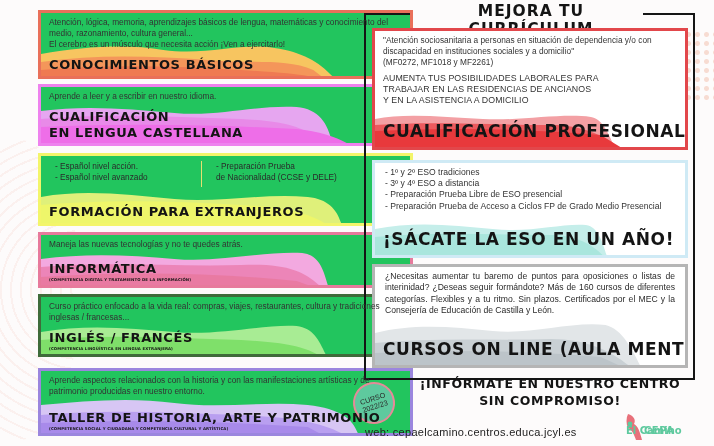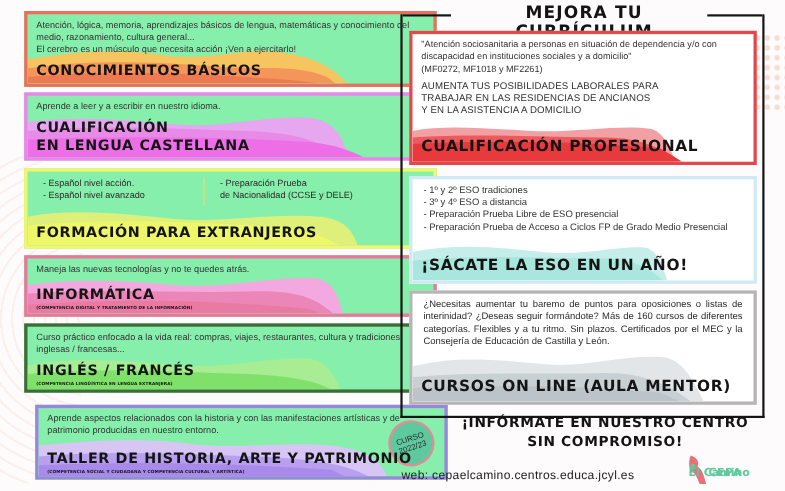--- a/index.html
+++ b/index.html
@@ -12,21 +12,21 @@
     background: repeating-radial-gradient(circle at 100% 50%, rgba(244,200,190,0.0) 0 8px, rgba(244,200,190,0.35) 8px 10px);
     opacity: .6;
   }
   .deco-right {
     position: absolute; right: 0; top: 30px; width: 30px; height: 70px;
     background: radial-gradient(circle, #f6d4c8 2px, transparent 3px) 0 0/9px 9px;
     opacity: .8;
   }
 
   .lbox {
-    position: absolute; left: 22px; width: 375px; background: #86efac;
+    position: absolute; left: 38px; width: 375px; background: #22c55e;
     border: 3px solid; overflow: hidden;
   }
   .lbox .desc {
     position: relative; z-index: 2;
     font-size: 8.3px; line-height: 11px; color: #333;
     padding: 4px 8px 0 8px;
   }
   .lbox .wave {
     position: absolute; left: 0; right: 0; bottom: 0; z-index: 1;
   }
@@ -63,21 +63,21 @@
   .rbox {
     position: absolute; left: 372px; width: 316px; background: #fff;
     border: 3px solid; overflow: hidden;
   }
   .rbox .desc { position: relative; z-index: 2; font-size: 8.3px; line-height: 11px; padding: 4px 8px 0 8px; color: #333; }
   .rbox .center { text-align: left; font-size: 8.8px; line-height: 11px; margin-top: 5px; color: #333; letter-spacing: 0.1px; }
   .rbox .wave { position: absolute; left: 0; right: 0; bottom: 0; z-index: 1; }
   .rbox .wave svg { display: block; width: 100%; height: 100%; }
   .rbox .title {
     position: absolute; left: 8px; z-index: 3;
-    font-family: "DejaVu Sans", sans-serif; font-weight: bold; font-size: 14px;
+    font-family: "DejaVu Sans", sans-serif; font-weight: bold; font-size: 17px;
     letter-spacing: 0.6px; color: #141414; white-space: nowrap;
   }
   .rbox .list { position: relative; z-index: 2; font-size: 8.6px; line-height: 11.2px; padding: 4px 8px 0 10px; color: #333; }
   .rbox .just { text-align: justify; font-size: 8.6px; line-height: 11.3px; padding: 4px 10px 0 10px; }
 
   .info {
     position: absolute; left: 400px; top: 375px; width: 300px; text-align: center;
     font-family: "DejaVu Sans", sans-serif; font-weight: bold; font-size: 12.5px;
     line-height: 17px; letter-spacing: 0.6px; color: #141414;
   }
@@ -171,21 +171,21 @@
   <div class="wave" style="height:32px;">
     <svg viewBox="0 0 332 32" preserveAspectRatio="none">
       <path d="M0 10 C40 2 80 6 120 10 C160 14 200 2 230 4 C245 6 250 18 256 32 L0 32Z" fill="#a8ec94"></path>
       <path d="M0 18 C60 12 120 16 180 18 C215 20 235 24 248 32 L0 32Z" fill="#7fe06a"></path>
     </svg>
   </div>
   <div class="title" style="bottom:9px;">INGLÉS / FRANCÉS</div>
   <div class="sub" style="bottom:3px;">(COMPETENCIA LINGÜÍSTICA EN LENGUA EXTRANJERA)</div>
 </div>
 
-<div class="lbox" style="top:368px;height:68px;border-color:#9b86de;margin-left:10px;">
+<div class="lbox" style="top:368px;height:68px;border-color:#9b86de;">
   <div class="desc">Aprende aspectos relacionados con la historia y con las manifestaciones artísticas y de patrimonio producidas en nuestro entorno.</div>
   <div class="wave" style="height:36px;">
     <svg viewBox="0 0 332 36" preserveAspectRatio="none">
       <path d="M0 8 C40 4 80 0 120 6 C160 12 200 4 240 8 C270 12 280 22 285 36 L0 36Z" fill="#d7c6f4"></path>
       <path d="M0 18 C60 12 120 16 180 18 C220 20 250 24 270 36 L0 36Z" fill="#b99ff0"></path>
       <path d="M0 26 C80 22 160 24 240 30 L250 36 L0 36Z" fill="#a88aea"></path>
     </svg>
   </div>
   <div class="title" style="bottom:8px;">TALLER DE HISTORIA, ARTE Y PATRIMONIO</div>
   <div class="sub" style="bottom:2px;">(COMPETENCIA SOCIAL Y CIUDADANA Y COMPETENCIA CULTURAL Y ARTÍSTICA)</div>

